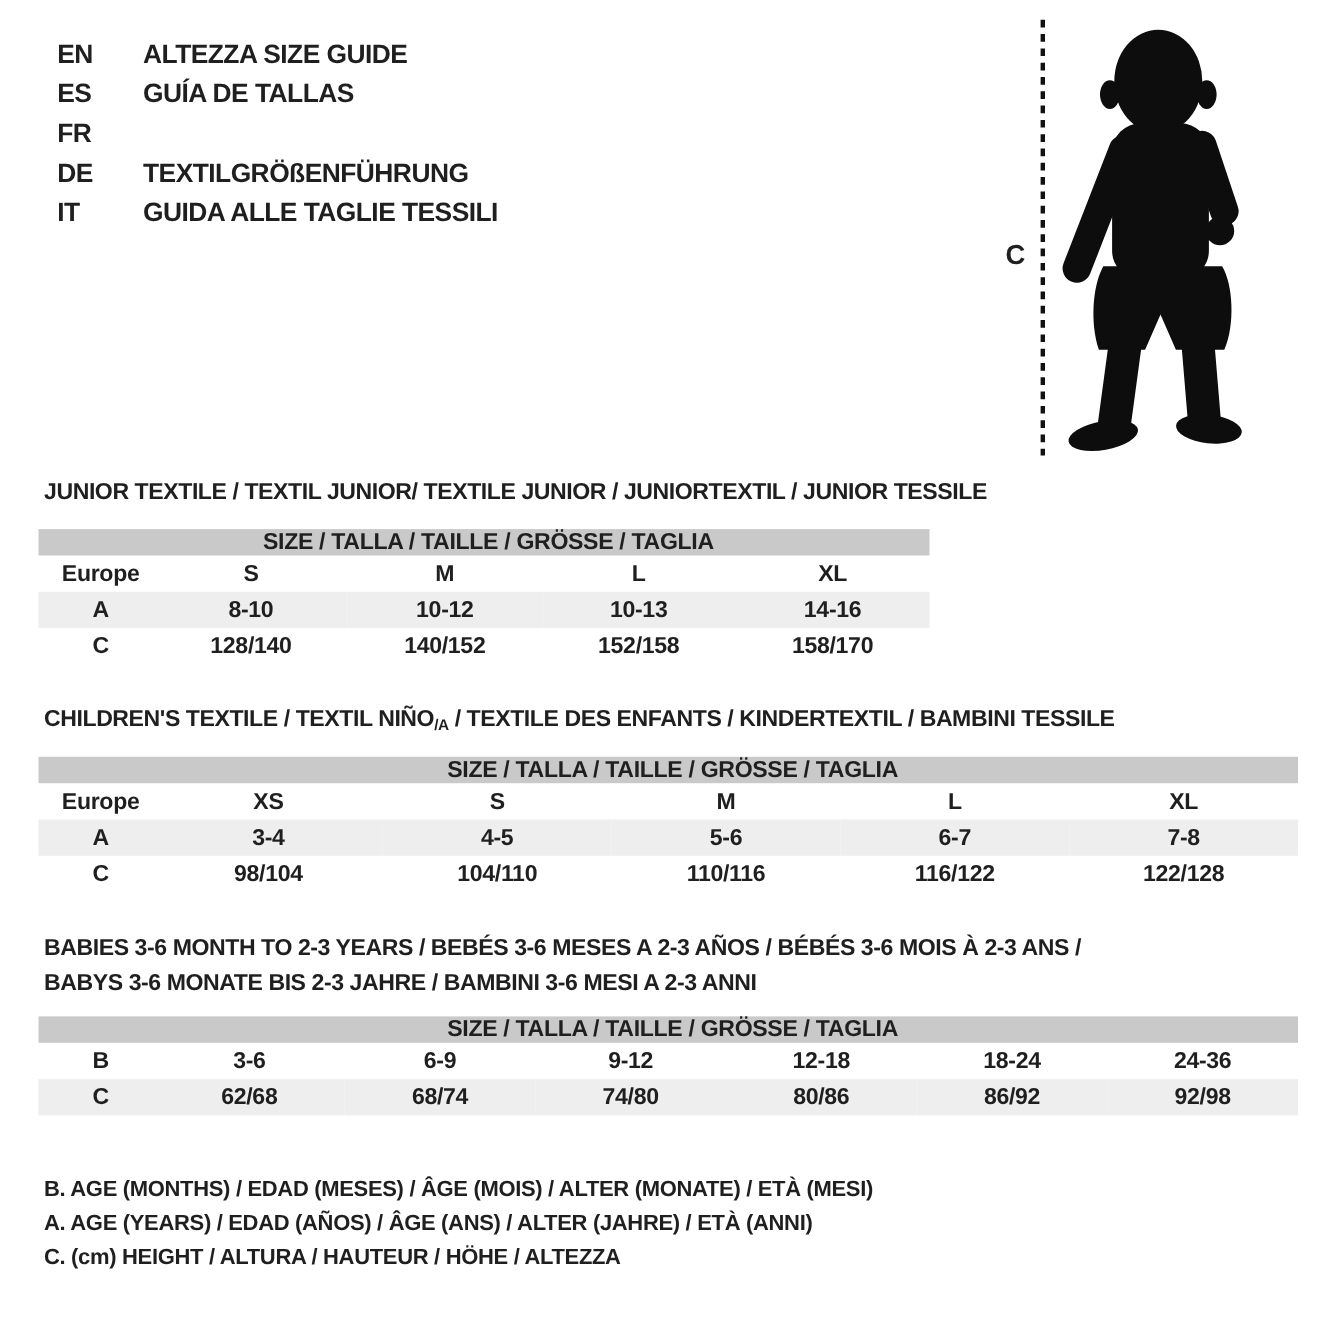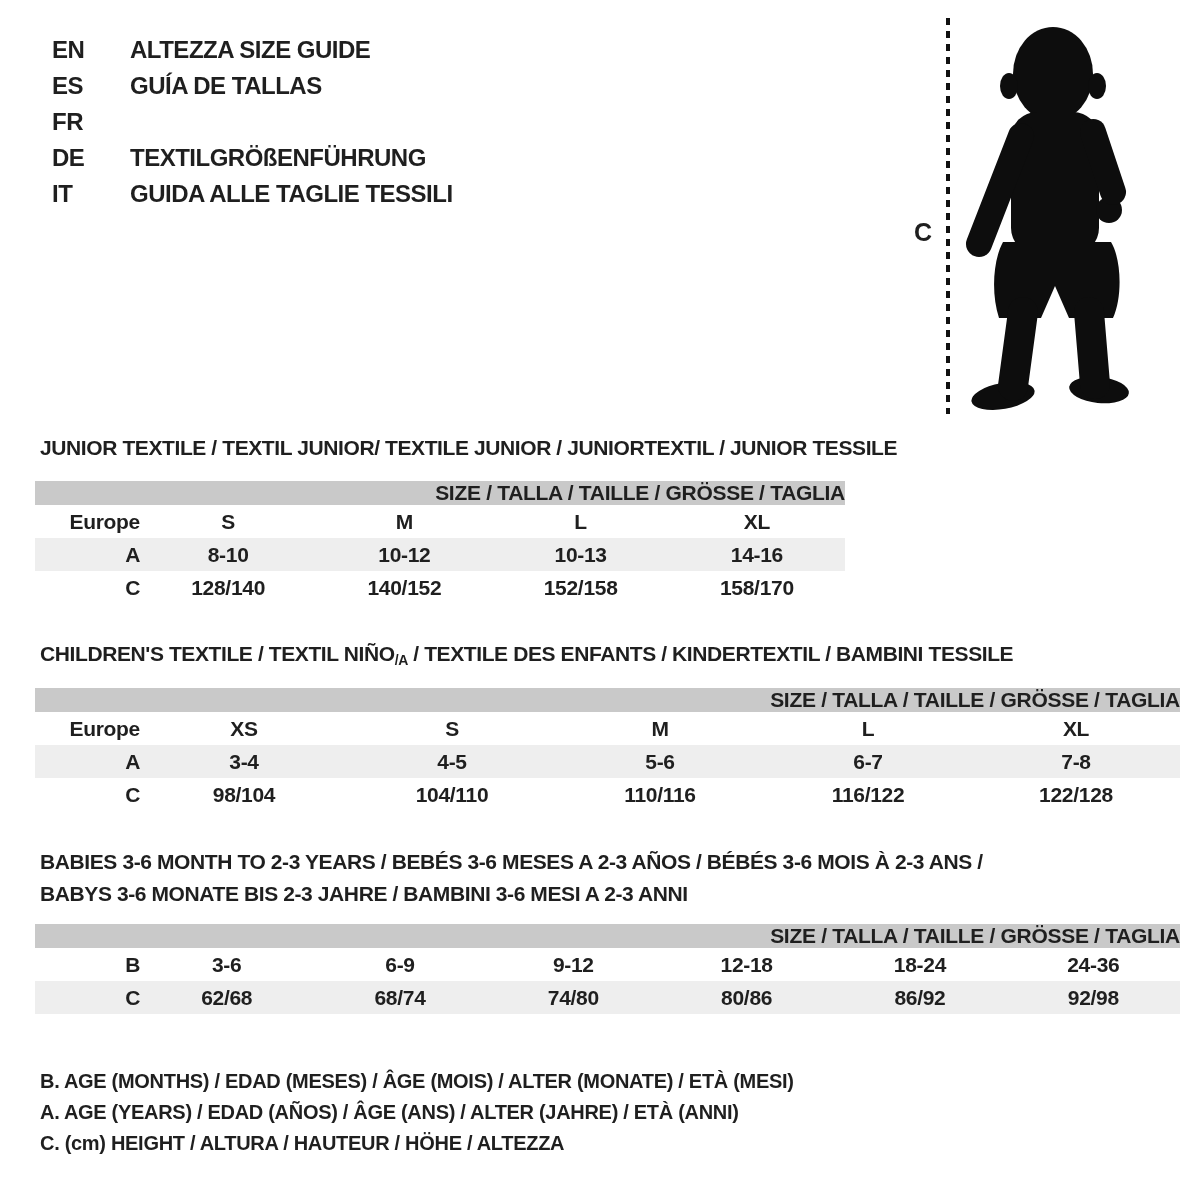--- a/index.html
+++ b/index.html
@@ -24,25 +24,25 @@
     letter-spacing:-0.4px;white-space:nowrap;
   }
   .section-title .sub{font-size:14px;vertical-align:-4px;}
   .babies-title{line-height:32px;}
   
   .size-table{
     position:absolute;border-collapse:collapse;table-layout:fixed;
     font-size:21px;font-weight:700;letter-spacing:-0.3px;
   }
   .size-table th{
-    background:#c9c9c9;text-align:right;padding:0 0 0 8px;height:20px;
+    background:#c9c9c9;text-align:center;padding:0 0 0 8px;height:20px;
     font-size:21px;font-weight:700;
   }
   .size-table td{height:33px;text-align:center;padding:0;}
-  .size-table td.lbl{text-align:right;padding-left:8px;}
+  .size-table td.lbl{text-align:center;padding-left:8px;}
   .size-table tr.alt td{background:#eeeeee;}
   col.label-col{width:105px;}
   
   .legend{position:absolute;left:40px;top:1066px;}
   .legend-line{font-size:20px;font-weight:700;letter-spacing:-0.3px;line-height:31px;white-space:nowrap;}
 </style>
 </head>
 <body>
 
 <div class="page">

